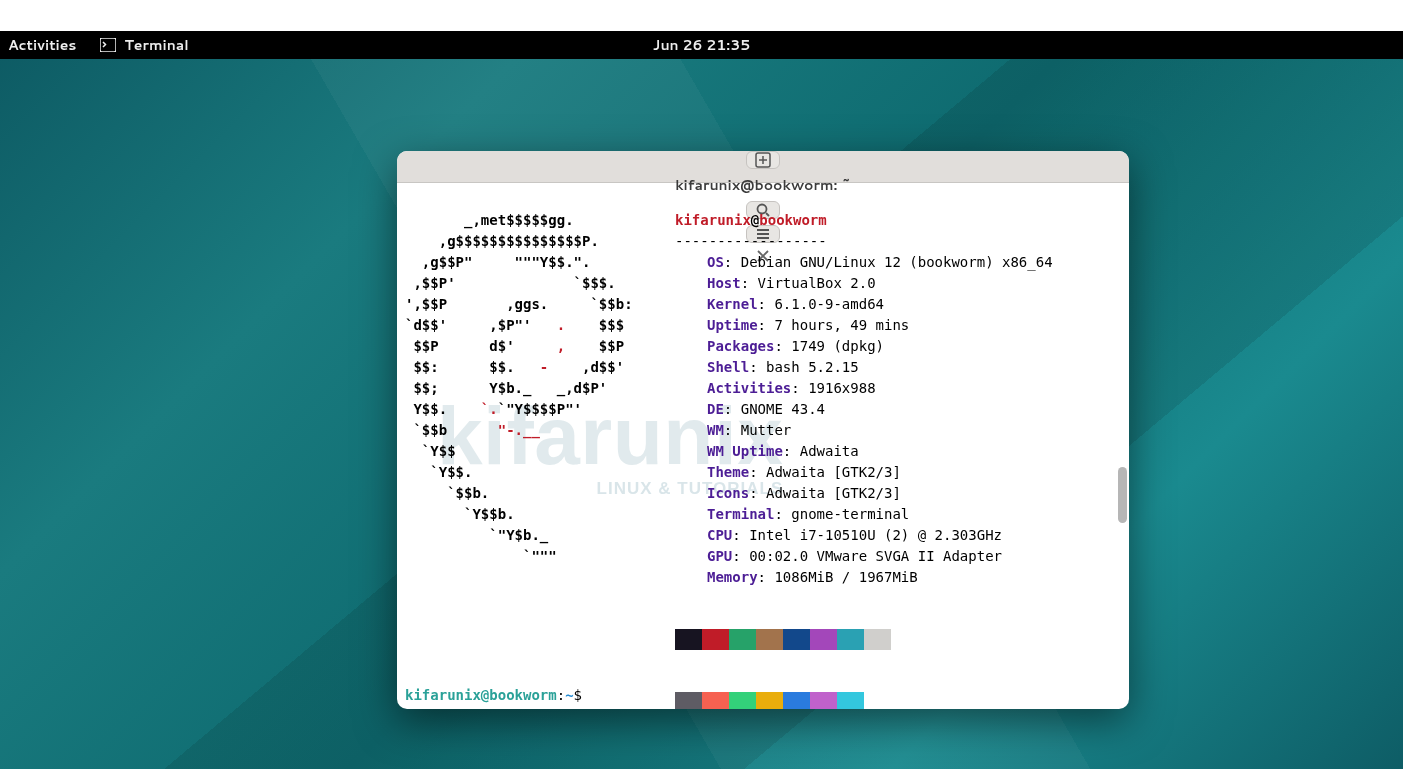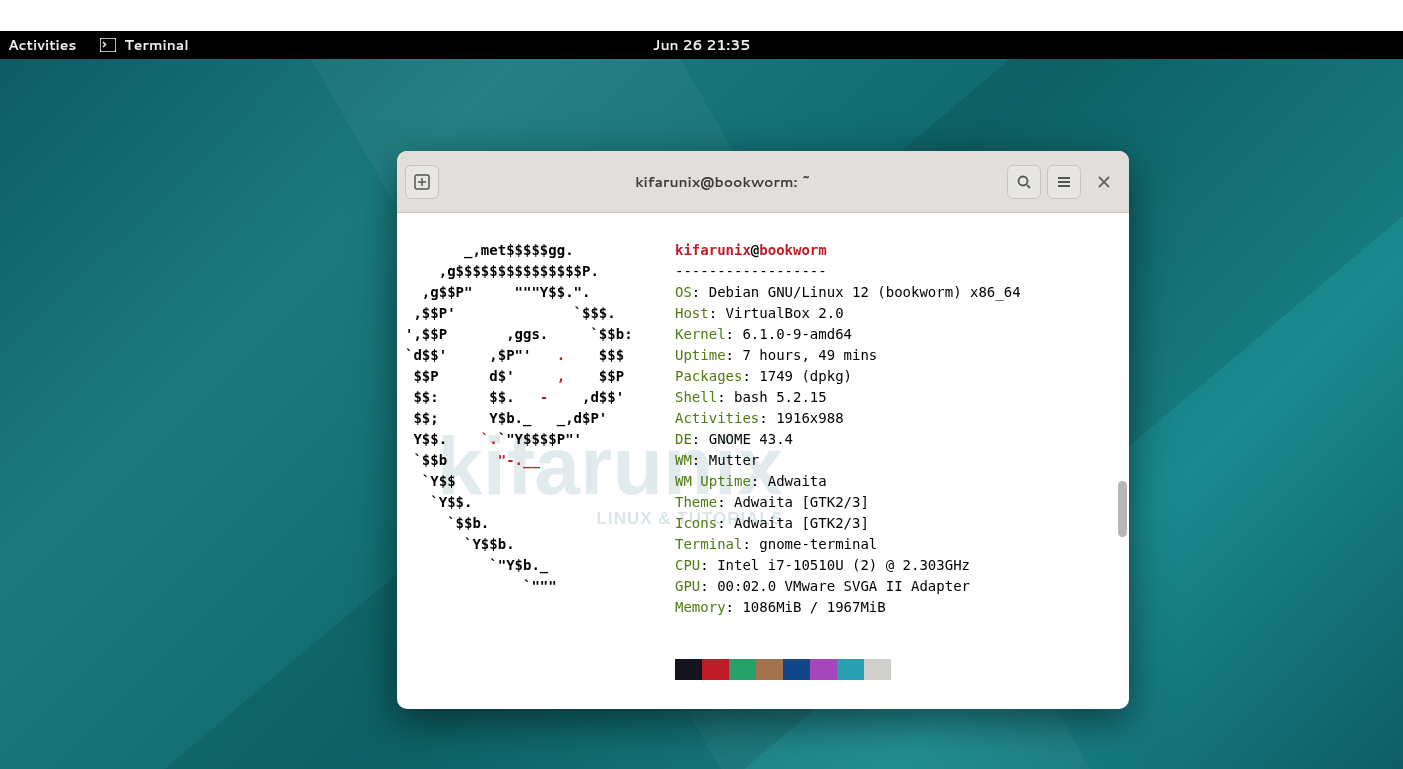--- a/index.html
+++ b/index.html
@@ -33,25 +33,25 @@
 .terminal-window {
   position: absolute; left: 397px; top: 120px;
   width: 732px; height: 558px;
   background: #fff;
   border-radius: 10px;
   box-shadow: 0 12px 40px rgba(0,0,0,.5);
   overflow: hidden;
   display: flex; flex-direction: column;
 }
 .titlebar {
-  height: 62px; background: #e1dedb;
+  height: 32px; background: #e1dedb;
   border-bottom: 1px solid #c8c6c3;
   display: flex; align-items: center;
   padding: 0 8px; gap: 6px;
-  font-size: 14px; color: #3b3b3b;
+  font-size: 14px; color: #3b3b3b; flex-direction: column;
 }
 .tb-btn {
   width: 34px; height: 34px;
   border: 1px solid #c6c3c0; border-radius: 6px;
   background: #e8e6e3;
   display: inline-flex; align-items: center; justify-content: center;
   cursor: pointer;
 }
 .tb-title { flex: 1; text-align: center; font-weight: 600; }
 .tb-close { width: 34px; height: 34px; display: inline-flex; align-items: center; justify-content: center; cursor: pointer; color: #555; font-size: 16px; }
@@ -59,21 +59,21 @@
   flex: 1; position: relative; overflow: hidden;
   font-family: "DejaVu Sans Mono", "Liberation Mono", monospace;
   font-size: 14px; line-height: 21px;
   padding: 6px 8px;
   white-space: pre;
   color: #000;
 }
 .scrollbar { position: absolute; right: 2px; top: 54%; width: 9px; height: 56px; background: #b6b6b6; border-radius: 5px; }
 .ascii { color: #000; }
 .bold { font-weight: bold; }
-.info-key { color: #4d7c0f; font-weight: normal; }
+.info-key { color: #4c1d95; font-weight: bold; margin-left: 32px; }
 .at { color: #000; font-weight: bold; }
 .host { color: #c01c28; font-weight: bold; margin-top: 8px; }
 .user { color: #c01c28; font-weight: bold; }
 .teal { color: #2aa198; font-weight: bold; }
 .blue { color: #268bd2; font-weight: bold; }
 .red-dot { color: #c01c28; font-weight: bold; }
 .swatches { margin-top: 8px; margin-left: 270px; }
 .sw-row { display: flex; }
 .sw { width: 27px; height: 21px; }
 .prompt-line { margin-top: 16px; }

